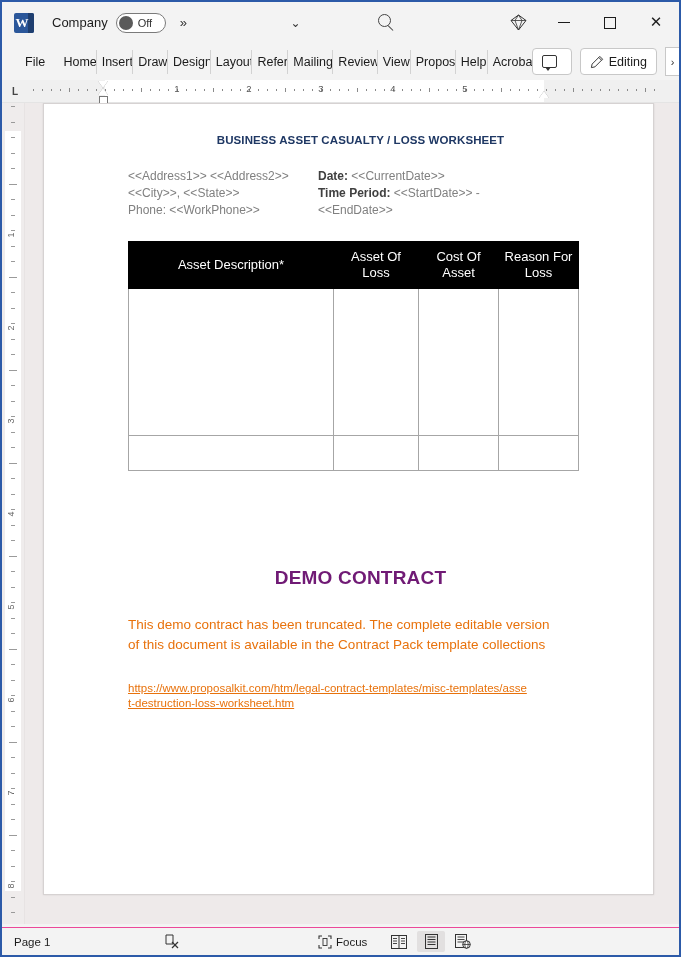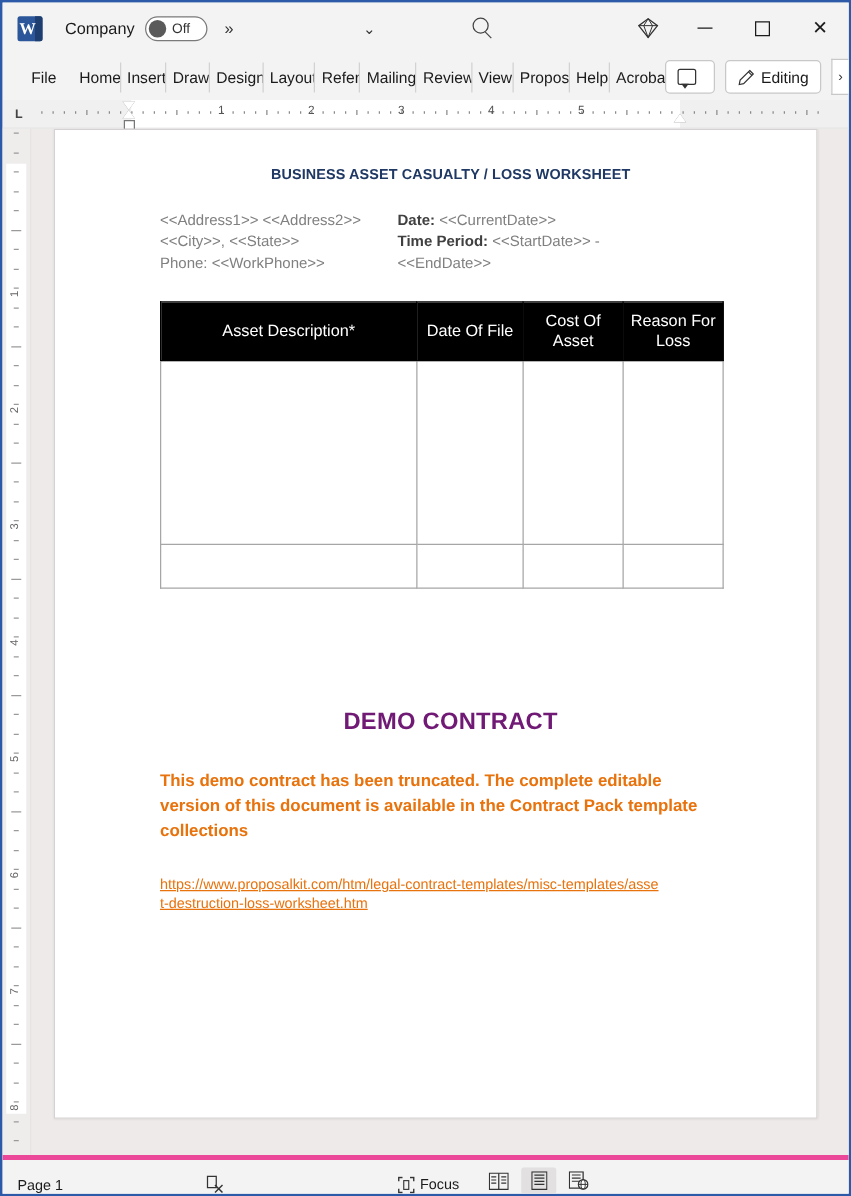--- a/index.html
+++ b/index.html
@@ -445,44 +445,43 @@
     font-weight: bold;
     margin: 96px 0 0 0;
     letter-spacing: 0.2px;
   }
   .demo-body {
     color: #e8720c;
     font-size: 13.5px;
     line-height: 20px;
     margin: 26px 0 0 0;
     max-width: 432px;
-    font-weight: bold;
   }
   .demo-link {
     display: block;
     color: #e8720c;
     font-size: 11.5px;
     line-height: 15px;
     text-decoration: underline;
     margin-top: 26px;
     max-width: 400px;
     word-break: break-all;
   }
 
   
   .statusbar {
     position: absolute;
     left: 0; right: 0; bottom: 0;
     height: 27px;
     background: #f3f3f3;
     display: flex;
-    align-items: flex-end;
+    align-items: center;
     font-size: 11.5px;
     color: #1b1b1b;
-    border-top: 4px solid #ec4899;
+    border-top: 1px solid #ec4899;
   }
   .sb-page { margin-left: 12px; }
   .proof-ico {
     position: absolute;
     left: 162px;
     width: 16px; height: 15px;
   }
   .sb-center {
     position: absolute;
     left: 316px;
@@ -771,21 +770,21 @@
           <table class="worksheet">
             <colgroup>
               <col style="width:205px">
                 <col style="width:85px">
                 <col style="width:80px">
                 <col style="width:80px">
             </colgroup>
             <thead>
               <tr>
                 <th>Asset Description*</th>
-                <th>Date Of File</th>
+                <th>Asset Of Loss</th>
                 <th>Cost Of Asset</th>
                 <th>Reason For Loss</th>
               </tr>
             </thead>
             <tbody>
               <tr class="row-tall">
                 <td></td>
                 <td></td>
                 <td></td>
                 <td></td>

